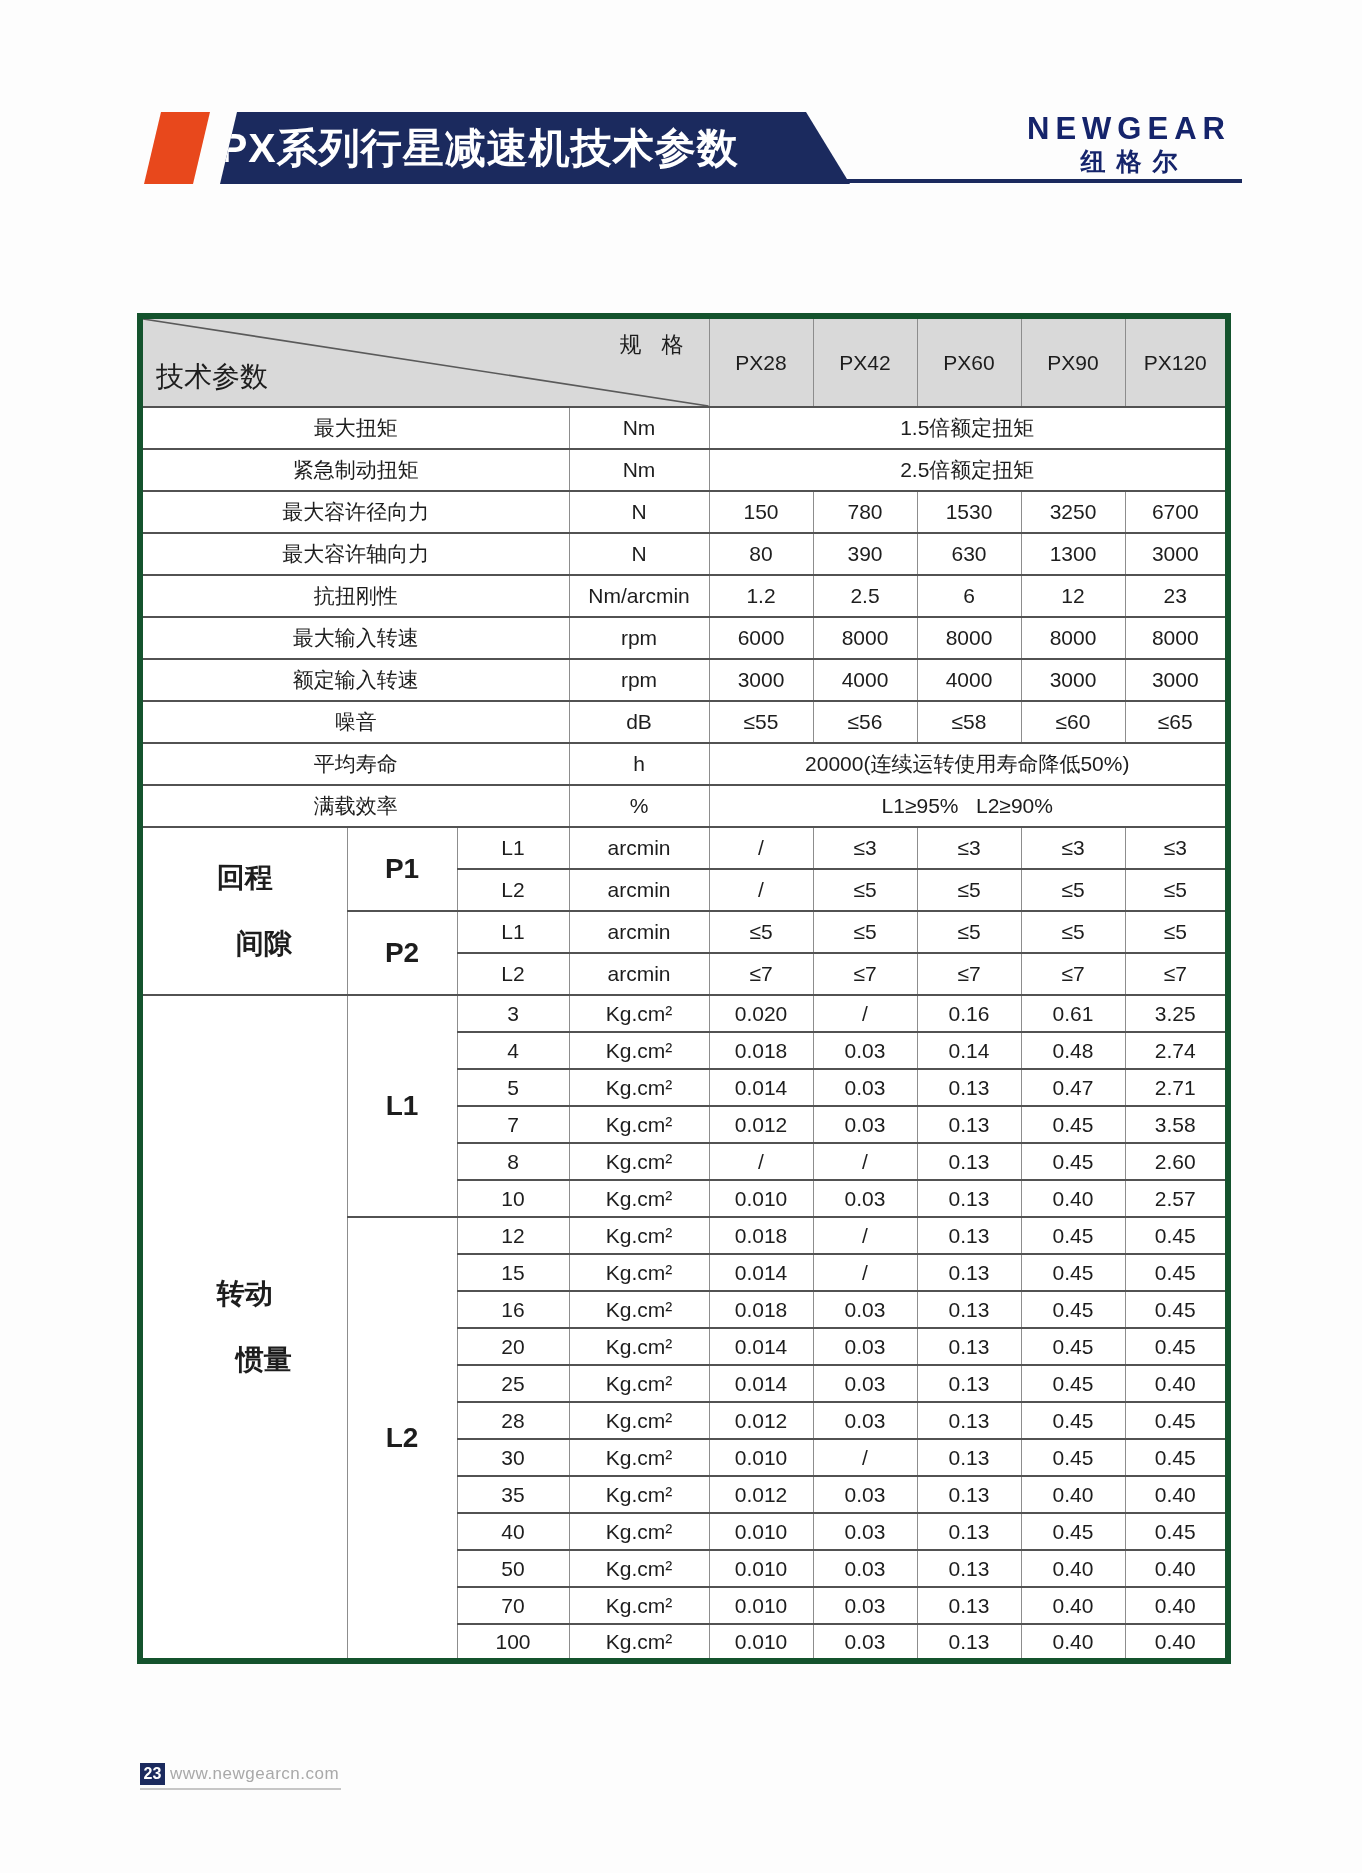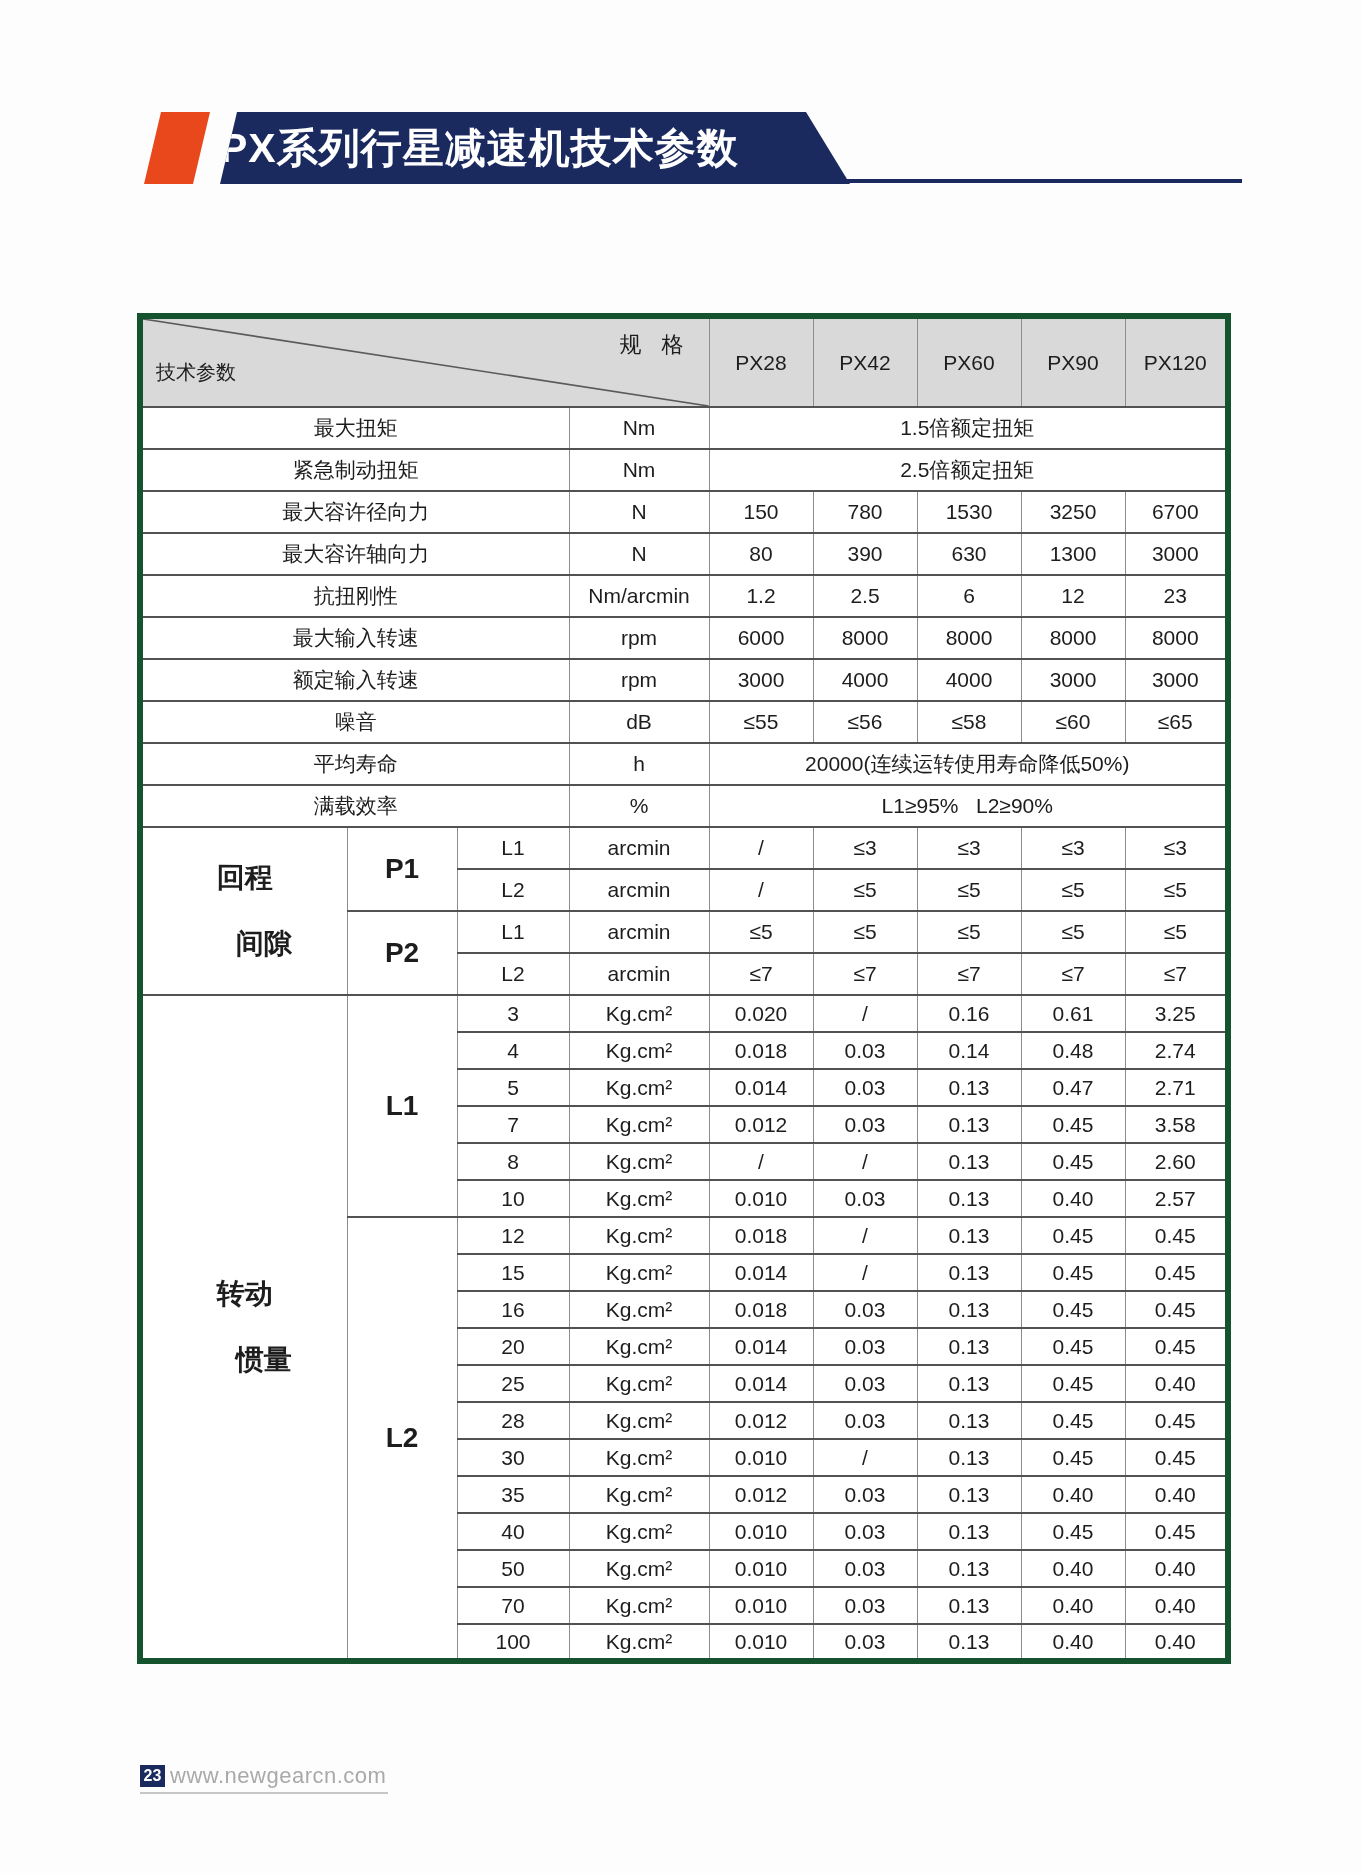--- a/index.html
+++ b/index.html
@@ -45,45 +45,49 @@
   table.spec tbody tr { height:42px; }
   table.spec tbody tr.irow { height:37px; }
   td.z { background:#ececec; }   
   td.s { background:#e9e9e9; }   
   td.group { background:#fff; font-size:28px;font-weight:bold; }
   td.group .gline { line-height:1.3; }
   td.group .gline + .gline { margin-top:30px;margin-left:38px; }
   .corner { position:relative; }
   .corner svg { position:absolute; left:0; top:0; width:100%; height:100%; display:block; }
   .corner .c-tr { position:absolute; top:11px; right:18px; font-size:22px; letter-spacing:7px; }
-  .corner .c-bl { position:absolute; bottom:20px; left:13px; font-size:20px; }
+  .corner .c-bl { position:absolute; bottom:10px; left:13px; font-size:28px; }
   .span-cell { white-space:pre; }
   
   .footer {
     position:absolute; left:140px; top:1763px;
     display:flex; align-items:center; gap:5px;
     border-bottom:2px solid #c6c6c6; padding:0 2px 3px 0; min-width:164px;
   }
   .page-num {
     display:inline-block; background:#1b2a5e; color:#fff;
     width:25px; height:22px; line-height:22px; text-align:center;
     font-size:16px; font-weight:bold;
   }
-  .site { color:#a9a9a9; font-size:22px; letter-spacing:0.5px; }
+  .site { color:#a9a9a9; font-size:17px; letter-spacing:0.5px; }
 </style>
 </head>
 <body>
 
 <div class="page">
 
   <div class="hdr-orange"></div>
   <div class="hdr-banner">
     <span>PX系列行星减速机技术参数</span>
   </div>
   <div class="hdr-rule"></div>
+  <div class="logo">
+    <div class="logo-en">NEWGEAR</div>
+    <div class="logo-cn">纽格尔</div>
+  </div>
 
   <table class="spec">
     <colgroup>
       <col style="width:207px">
         <col style="width:110px">
         <col style="width:112px">
         <col style="width:140px">
       <col style="width:104px">
         <col style="width:104px">
         <col style="width:104px">

